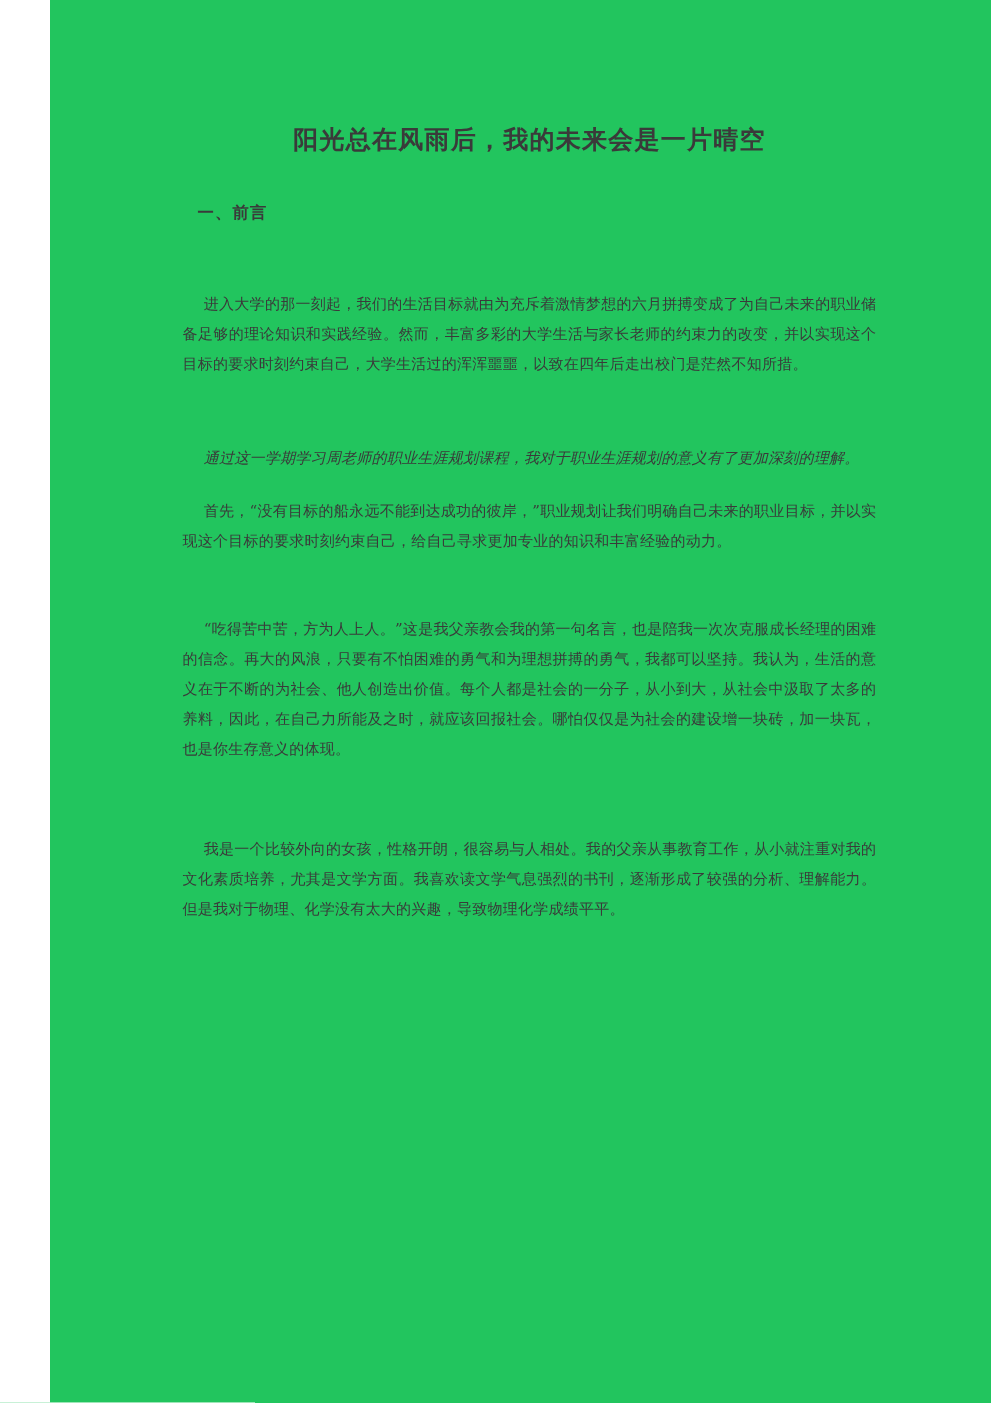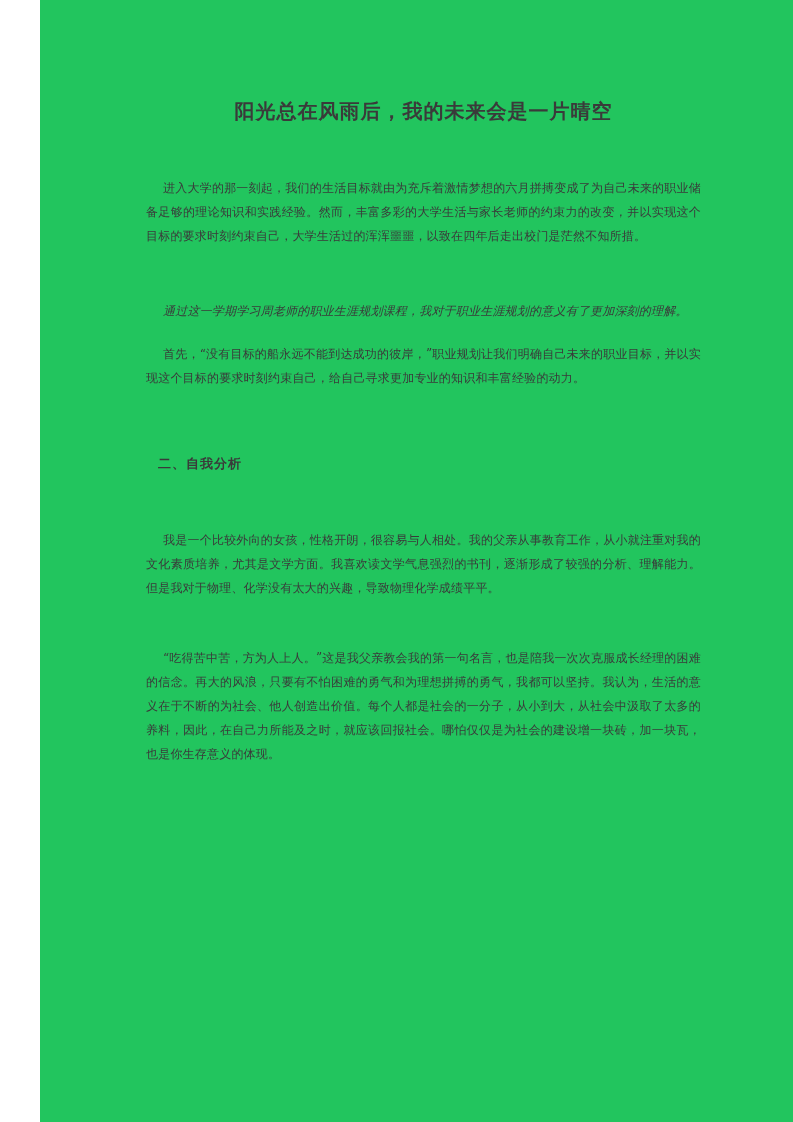--- a/index.html
+++ b/index.html
@@ -55,32 +55,32 @@
   .para.p8 { margin-top: 46px; }
 </style>
 </head>
 <body>
 
 <div class="doc">
 
   <h1 class="title">阳光总在风雨后，我的未来会是一片晴空</h1>
 
   <section>
+    <h2 class="sec-heading sec1">一、前言</h2>
 
     <p class="para p1">进入大学的那一刻起，我们的生活目标就由为充斥着激情梦想的六月拼搏变成了为自己未来的职业储备足够的理论知识和实践经验。然而，丰富多彩的大学生活与家长老师的约束力的改变，并以实现这个目标的要求时刻约束自己，大学生活过的浑浑噩噩，以致在四年后走出校门是茫然不知所措。</p>
 
     <p class="para p2">通过这一学期学习周老师的职业生涯规划课程，我对于职业生涯规划的意义有了更加深刻的理解。</p>
 
     <p class="para p3">首先，“没有目标的船永远不能到达成功的彼岸，”职业规划让我们明确自己未来的职业目标，并以实现这个目标的要求时刻约束自己，给自己寻求更加专业的知识和丰富经验的动力。</p>
 
 
 
   </section>
 
   <section>
-    <h2 class="sec-heading sec2">二、自我分析</h2>
+
+    <p class="para p8">“吃得苦中苦，方为人上人。”这是我父亲教会我的第一句名言，也是陪我一次次克服成长经理的困难的信念。再大的风浪，只要有不怕困难的勇气和为理想拼搏的勇气，我都可以坚持。我认为，生活的意义在于不断的为社会、他人创造出价值。每个人都是社会的一分子，从小到大，从社会中汲取了太多的养料，因此，在自己力所能及之时，就应该回报社会。哪怕仅仅是为社会的建设增一块砖，加一块瓦，也是你生存意义的体现。</p>
 
     <p class="para p7">我是一个比较外向的女孩，性格开朗，很容易与人相处。我的父亲从事教育工作，从小就注重对我的文化素质培养，尤其是文学方面。我喜欢读文学气息强烈的书刊，逐渐形成了较强的分析、理解能力。但是我对于物理、化学没有太大的兴趣，导致物理化学成绩平平。</p>
-
-    <p class="para p8">“吃得苦中苦，方为人上人。”这是我父亲教会我的第一句名言，也是陪我一次次克服成长经理的困难的信念。再大的风浪，只要有不怕困难的勇气和为理想拼搏的勇气，我都可以坚持。我认为，生活的意义在于不断的为社会、他人创造出价值。每个人都是社会的一分子，从小到大，从社会中汲取了太多的养料，因此，在自己力所能及之时，就应该回报社会。哪怕仅仅是为社会的建设增一块砖，加一块瓦，也是你生存意义的体现。</p>
   </section>
 
 </div>
 
 </body></html>

